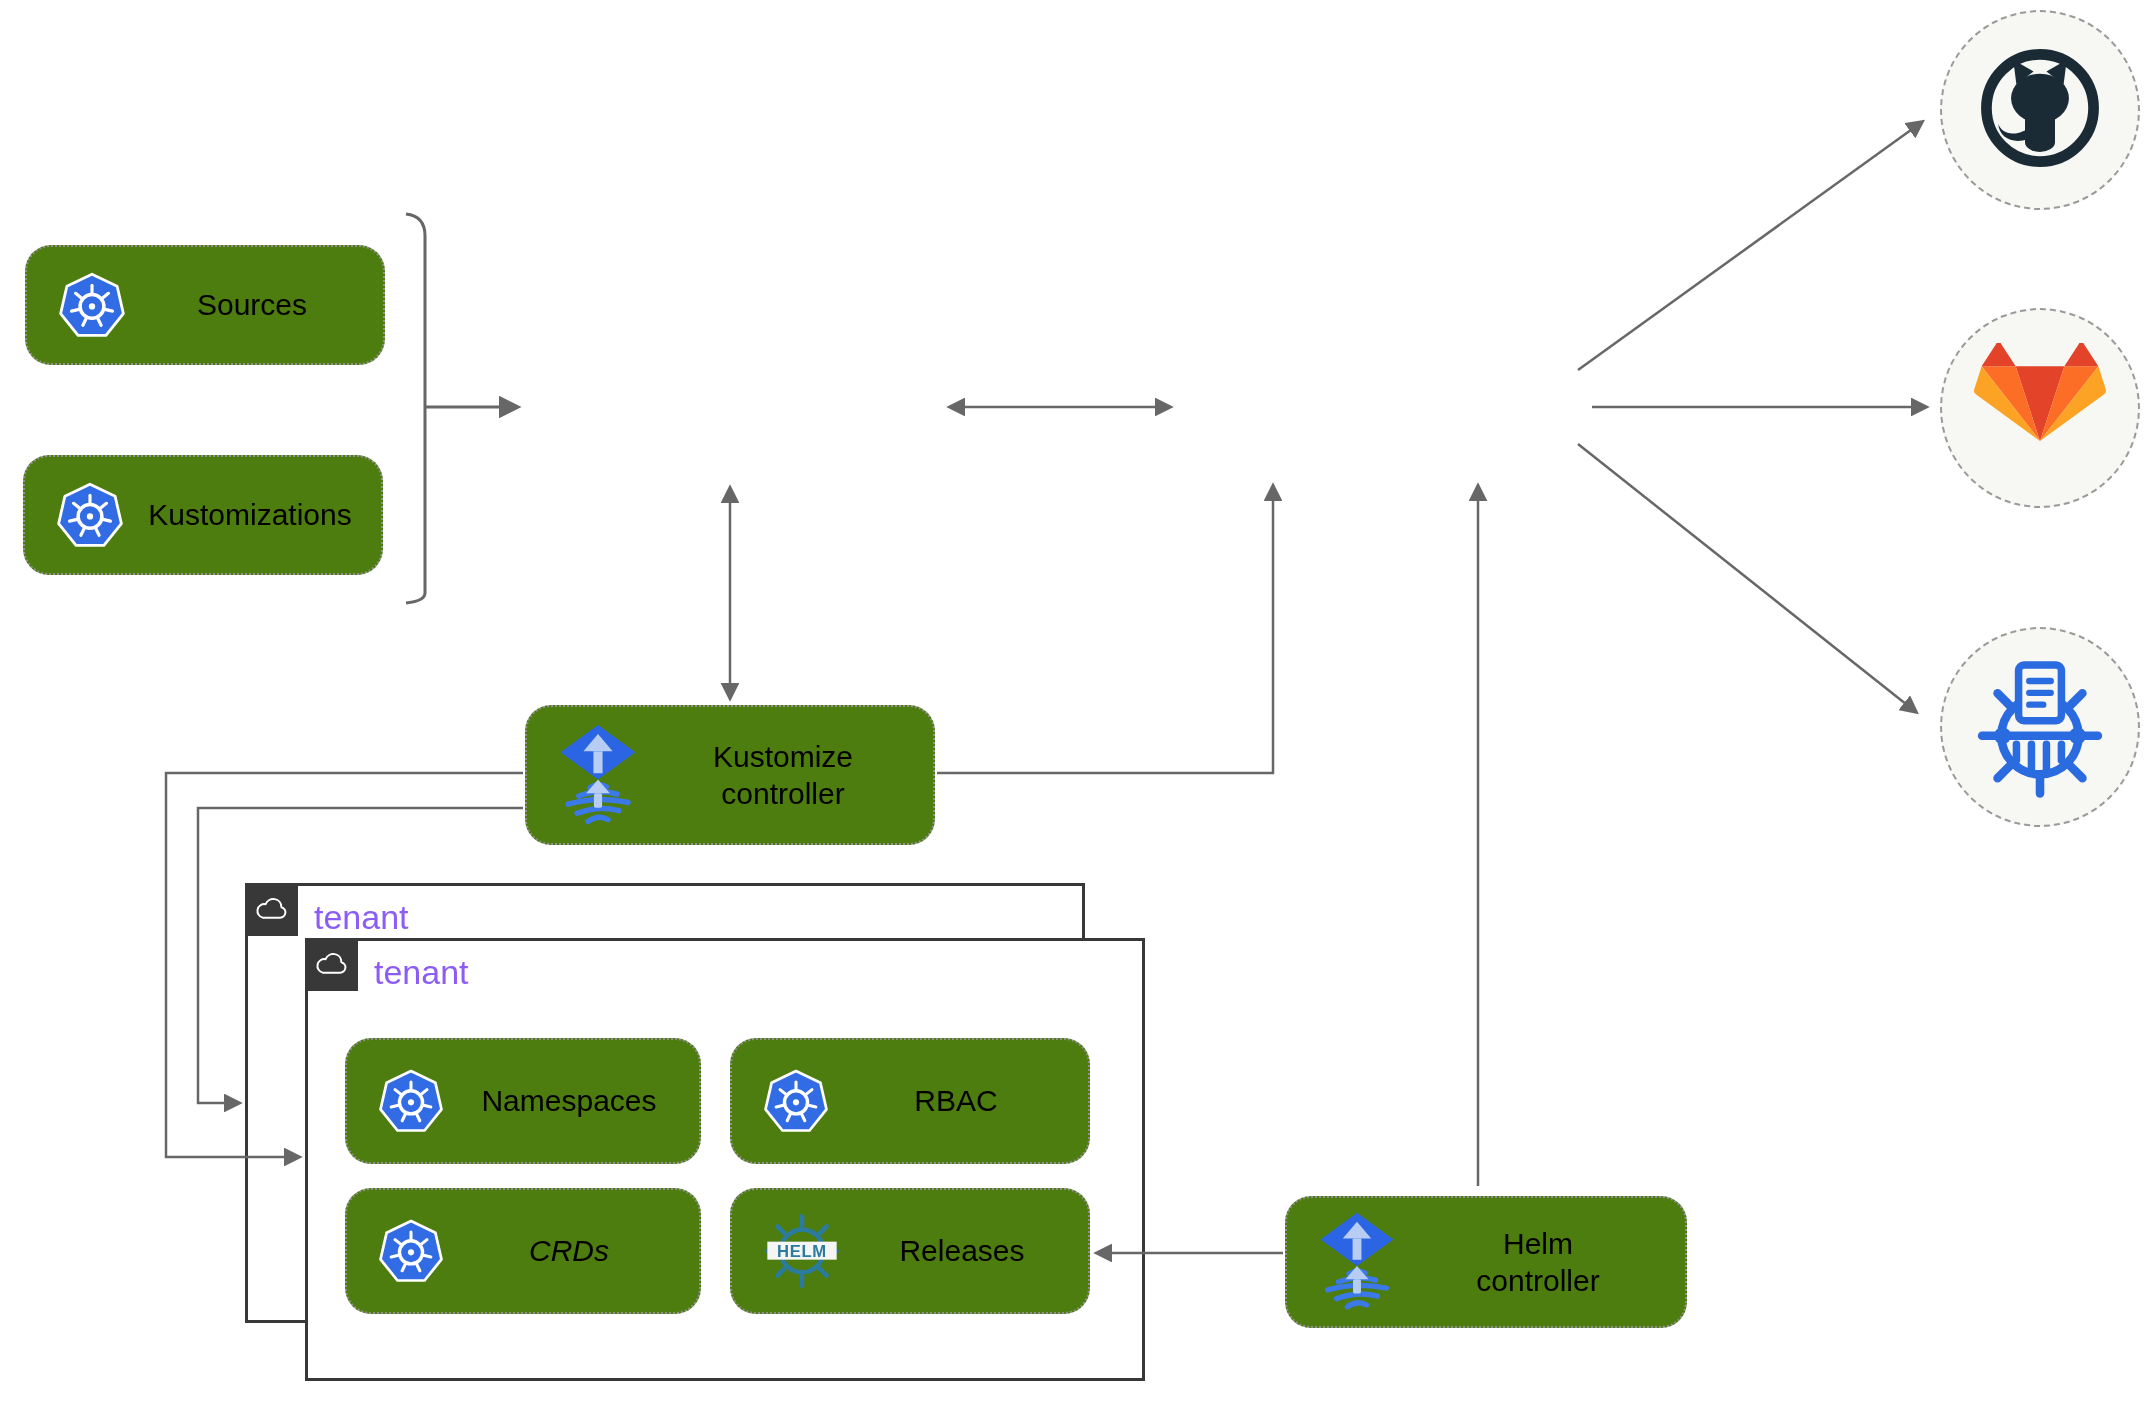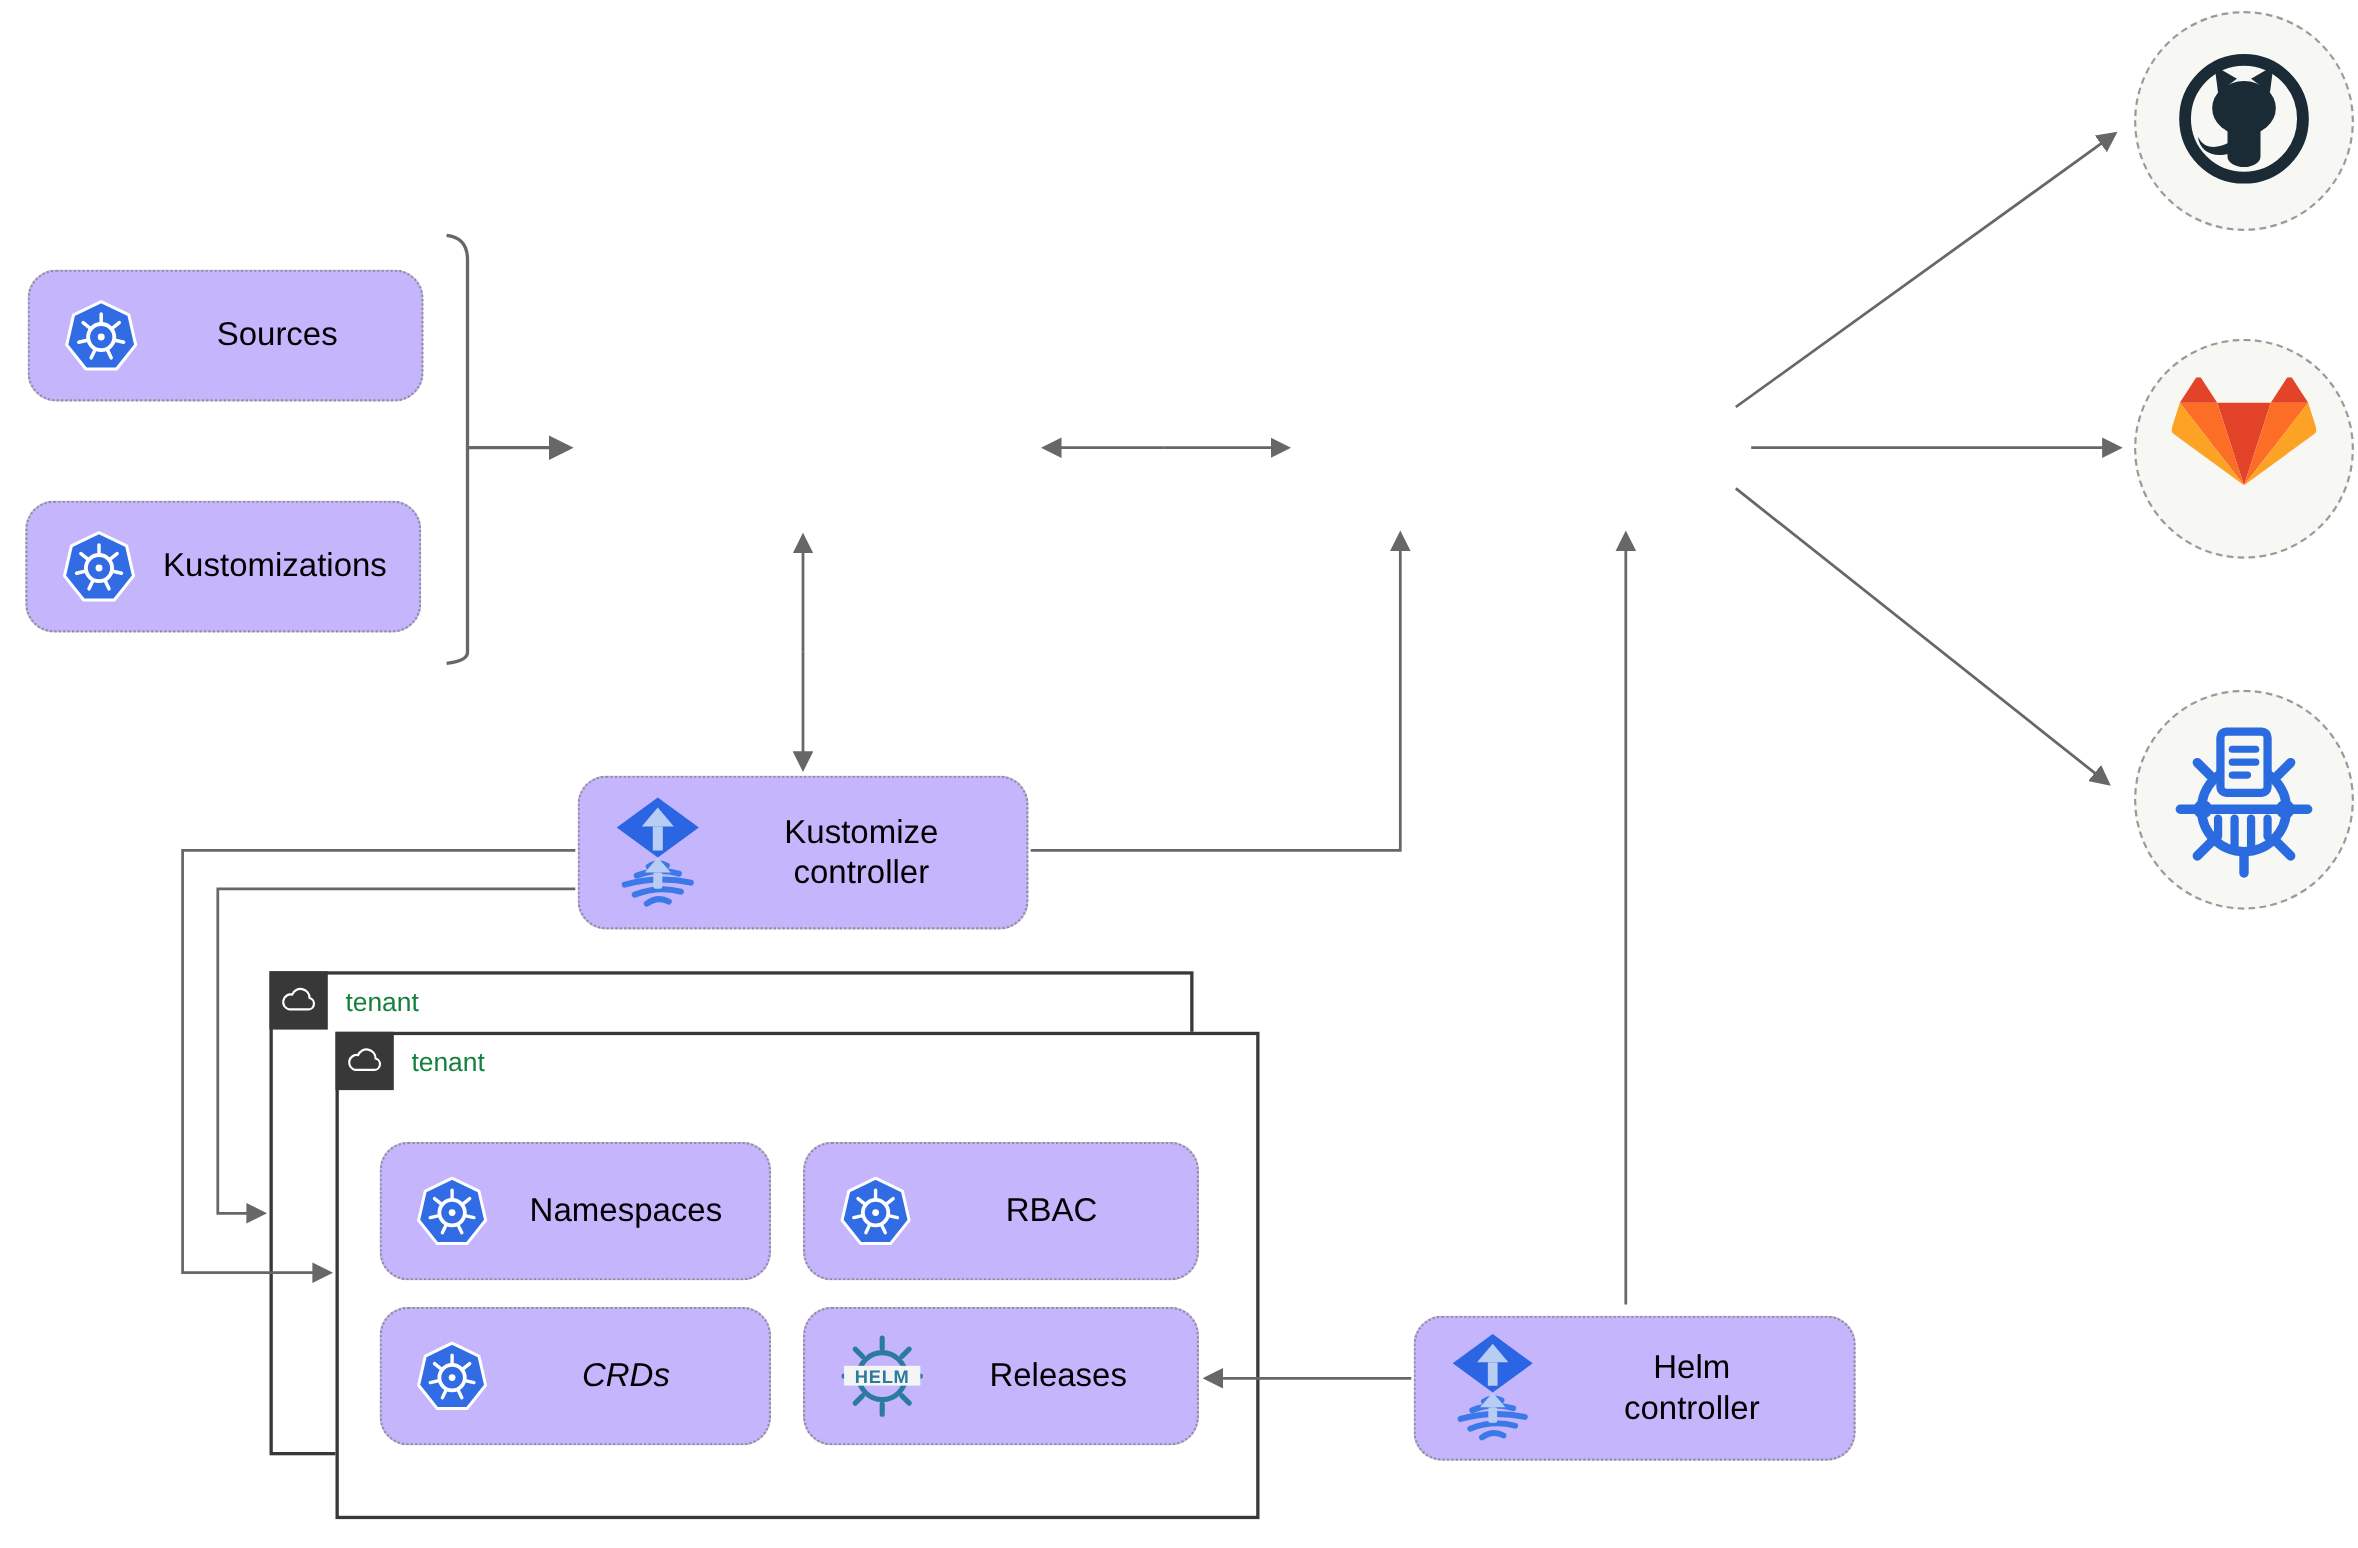--- a/index.html
+++ b/index.html
@@ -1,32 +1,32 @@
 <!DOCTYPE html>
 <html><head>
 <meta charset="utf-8">
 <style>
   html,body{margin:0;padding:0;background:#fff;}
   #canvas{position:relative;width:2144px;height:1407px;background:#ffffff;overflow:hidden;
           font-family:"Liberation Sans","DejaVu Sans",sans-serif;}
   
-  .node{position:absolute;background:#c4b5fd;border:2.5px dotted #909090;border-radius:26px;
+  .node{position:absolute;background:#4d7c0f;border:2.5px dotted #909090;border-radius:26px;
         display:flex;align-items:center;z-index:2;box-sizing:border-box;gap:10px;}
   .node .ic{margin-left:30px;flex:0 0 auto;display:flex;align-items:center;}
   .node .lbl{flex:1;text-align:center;font-size:30px;color:#000;padding-right:16px;line-height:1.25;}
   .node.narrow .lbl span{display:inline-block;max-width:180px;}
   
   .endpoint{position:absolute;width:200px;height:200px;border-radius:50%;background:#f7f7f3;
             border:2.5px dashed #9a9a9a;display:flex;align-items:center;justify-content:center;
             z-index:2;box-sizing:border-box;}
   
   .tenant{position:absolute;background:#ffffff;border:3px solid #383838;z-index:2;box-sizing:border-box;}
   .tenant .corner{position:absolute;left:-3px;top:-3px;width:53px;height:53px;background:#383838;
                   display:flex;align-items:center;justify-content:center;}
-  .tenant .tlabel{position:absolute;left:66px;top:12px;font-size:24px;color:#15803d;}
+  .tenant .tlabel{position:absolute;left:66px;top:12px;font-size:34px;color:#8b5cf6;}
   
   #wires{position:absolute;left:0;top:0;z-index:4;pointer-events:none;}
   #symbols{position:absolute;width:0;height:0;overflow:hidden;}
 </style>
 </head>
 <body>
 
 <svg id="symbols" aria-hidden="true">
   <defs>
 

